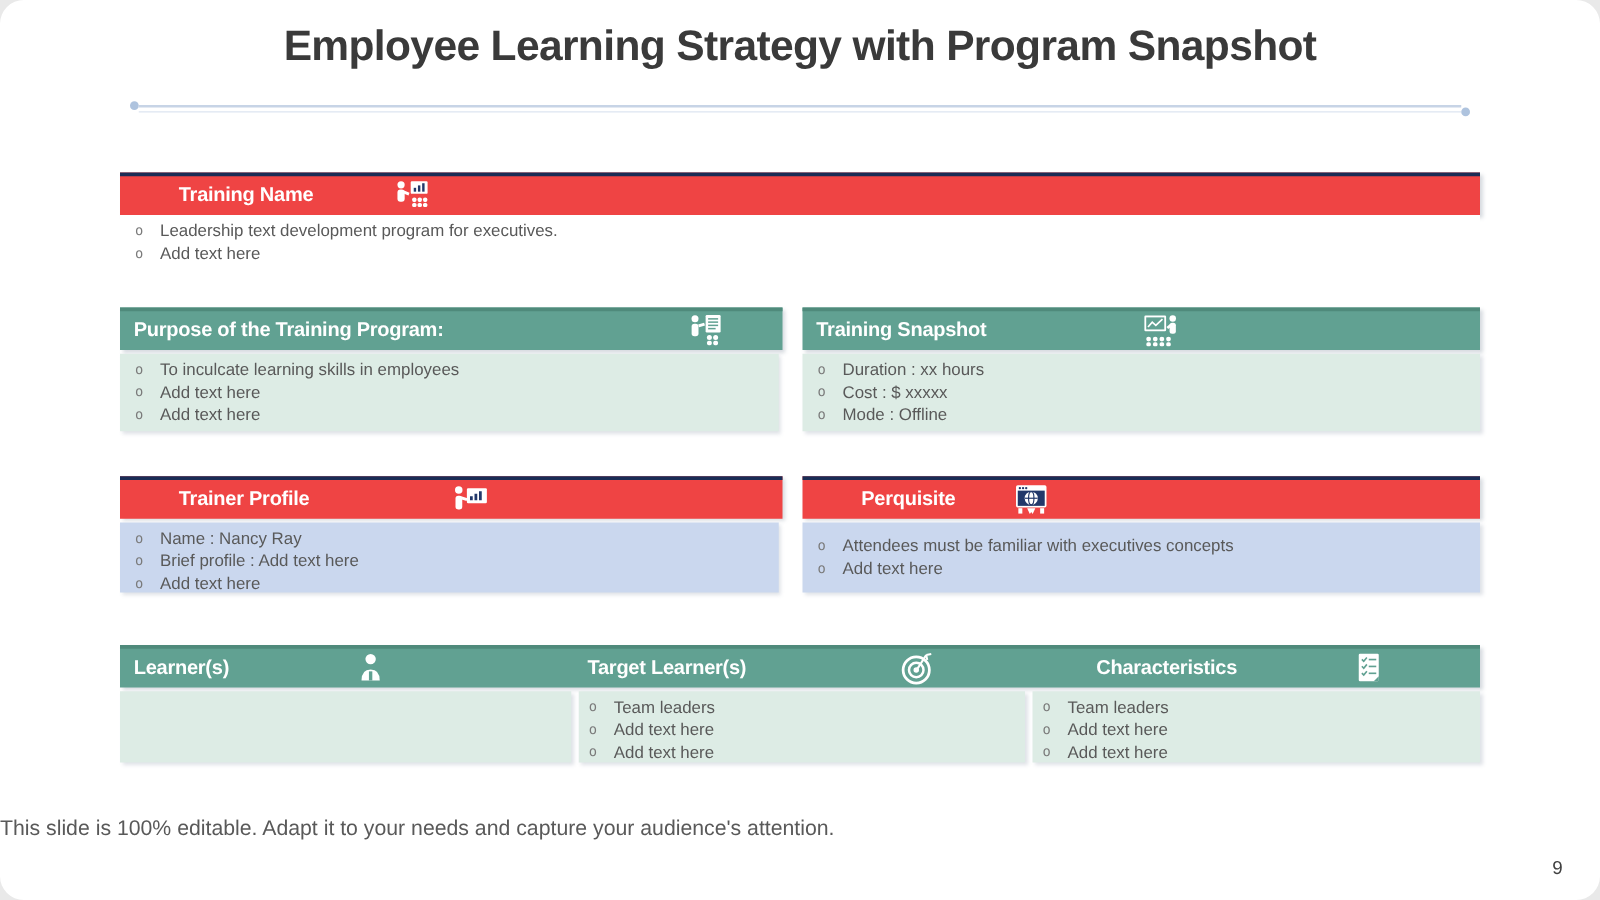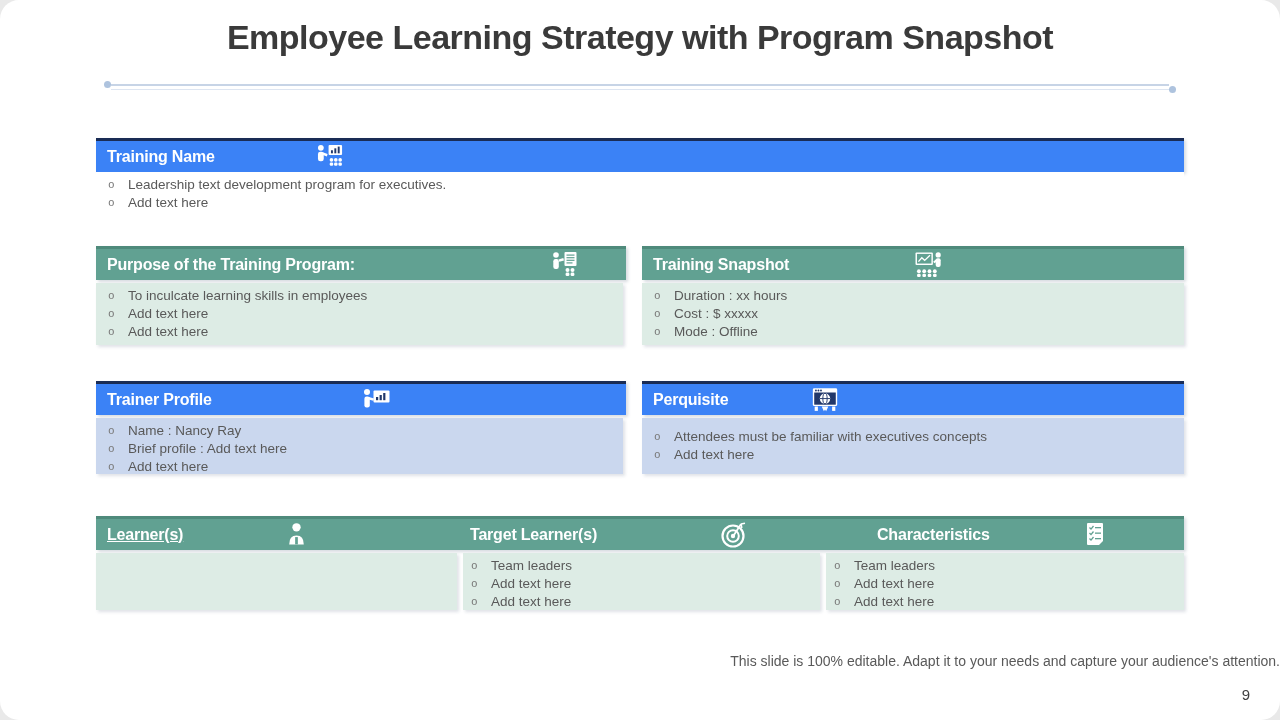--- a/index.html
+++ b/index.html
@@ -17,21 +17,21 @@
   .divider .line-bottom{position:absolute;left:7px;right:7px;top:9px;height:1px;background:#dde5f1;}
   .divider .dot{position:absolute;width:7px;height:7px;border-radius:50%;background:#aec3de;}
   .divider .dot-left{left:0;top:1px;}
   .divider .dot-right{right:0;top:6px;}
   
   .hdr{
     position:absolute;height:34px;box-sizing:border-box;display:flex;align-items:center;
     color:#ffffff;font-weight:700;font-size:16px;letter-spacing:-0.2px;
     box-shadow:2px 2px 3px rgba(110,125,145,0.28);
   }
-  .hdr-navy{background:#3b82f6;border-top:3px solid #1a2c55;--bg:#22386a;}
+  .hdr-navy{background:#ef4444;border-top:3px solid #1a2c55;padding-left:36px;--bg:#22386a;}
   .hdr-green{background:#61a192;border-top:3px solid #4f8a7b;--bg:#61a192;}
   .hdr-label{padding-left:11px;white-space:nowrap;}
   .hdr-icon{position:absolute;top:50%;transform:translateY(-50%);line-height:0;color:#fff;}
   .hdr-icon svg{display:block;}
   .hdr-icon .d{fill:var(--bg);}
   .hdr-icon .ds{stroke:var(--bg);fill:none;}
   .hdr-icon .ws{stroke:#ffffff;fill:none;}
   
   .cell{
     position:absolute;box-sizing:border-box;font-size:13.5px;color:#595959;
@@ -47,22 +47,22 @@
   ul.bullets li{display:flex;line-height:18px;}
   .marker{
     font-family:"DejaVu Sans Mono",monospace;font-size:11px;color:#7a7a7a;
     width:11px;flex:0 0 auto;line-height:18px;
   }
   .btxt{margin-left:9px;white-space:nowrap;}
   
   .hdr-abs-label{position:absolute;top:50%;transform:translateY(-50%);white-space:nowrap;}
   
   .footer{
-    position:absolute;top:653px;left:0;width:100%;text-align:right;
-    font-size:14px;color:#595959;
+    position:absolute;top:653px;left:0;width:100%;text-align:left;
+    font-size:17px;color:#595959;
   }
   .page-num{
     position:absolute;top:686px;left:1234px;width:24px;text-align:center;
     font-size:15px;color:#404040;
   }
 </style>
 </head>
 <body>
 
 <div class="slide">
@@ -236,21 +236,21 @@
           <span class="btxt">Attendees must be familiar with executives concepts</span>
         </li>
       <li>
           <span class="marker">o</span>
           <span class="btxt">Add text here</span>
         </li>
     </ul>
   </div>
 
   <div class="hdr hdr-green" style="left:96px;top:516px;width:1088px;">
-    <span class="hdr-abs-label" style="left:11px;text-decoration:underline;">Learner(s)</span>
+    <span class="hdr-abs-label" style="left:11px;">Learner(s)</span>
     <span class="hdr-icon" style="left:190px;">
       <svg width="21" height="25" viewBox="0 0 20 24" fill="#ffffff">
         <circle cx="10" cy="4.6" r="4"></circle>
         <path d="M3 21 Q3 12.5 10 12.5 Q17 12.5 17 21 Z"></path>
         <rect class="d" x="8.7" y="14" width="2.6" height="7"></rect>
       </svg>
     </span>
     <span class="hdr-abs-label" style="left:374px;">Target Learner(s)</span>
     <span class="hdr-icon" style="left:624px;">
       <svg width="28" height="28" viewBox="0 0 28 28" fill="none">

